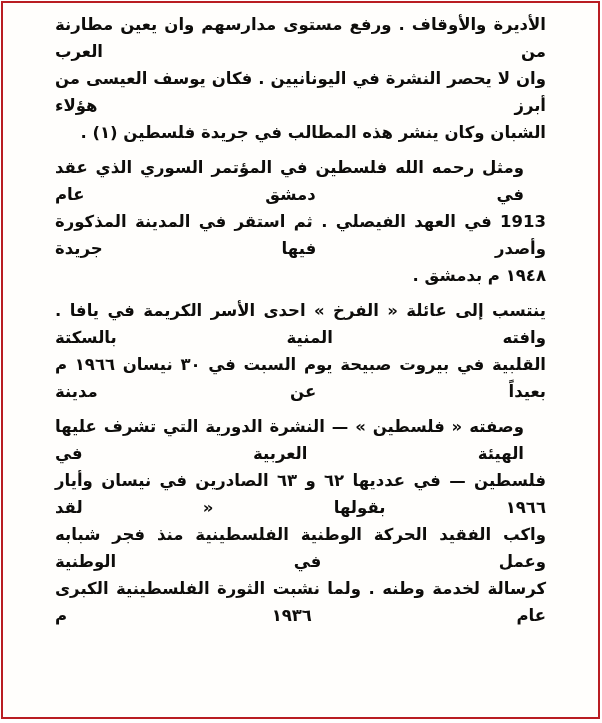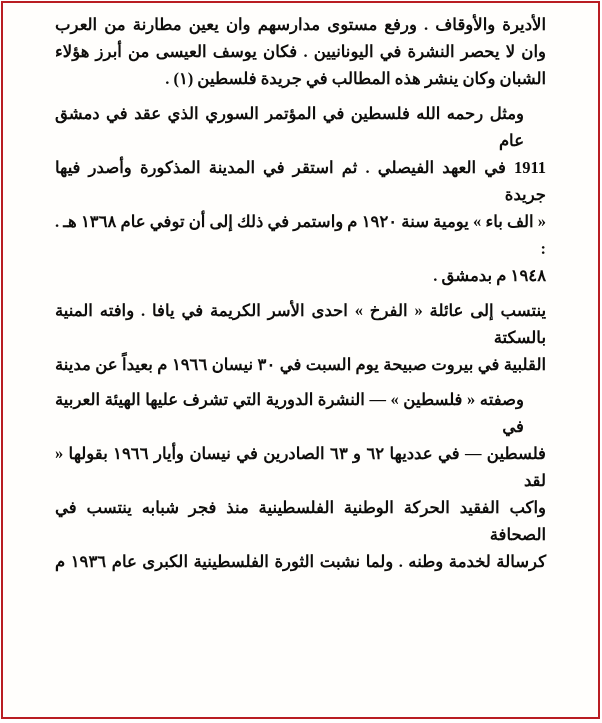--- a/index.html
+++ b/index.html
@@ -22,21 +22,21 @@
     box-sizing: content-box;
   }
   .text-block {
     direction: rtl;
     padding: 8px 52px 0 52px;
     color: #0e0d0b;
     font-weight: 700;
     font-size: 16.5px;
     line-height: 27px;
   }
-  .para { margin: 0 0 8px 0; font-family: Liberation Serif, serif; }
+  .para { margin: 0 0 8px 0; }
   .line {
     text-align: justify;
     text-align-last: justify;
     white-space: normal;
   }
   .line.last {
     text-align-last: right;
   }
   .line.indent { padding-right: 22px; margin-top: 8px; }
 </style>
@@ -48,33 +48,32 @@
   <div class="text-block">
 
     <div class="para">
       <div class="line">الأديرة والأوقاف . ورفع مستوى مدارسهم وان يعين مطارنة من العرب</div>
       <div class="line">وان لا يحصر النشرة في اليونانيين . فكان يوسف العيسى من أبرز هؤلاء</div>
       <div class="line last">الشبان وكان ينشر هذه المطالب في جريدة فلسطين (١) .</div>
     </div>
 
     <div class="para">
       <div class="line indent">ومثل رحمه الله فلسطين في المؤتمر السوري الذي عقد في دمشق عام</div>
-      <div class="line">1911 في العهد الفيصلي . ثم استقر في المدينة المذكورة وأصدر فيها جريدة</div>
-      <div class="line">« الف باء » يومية سنة ١٩٢٠ م واستمر في ذلك إلى أن توفي عام ١٣٦٨ هـ . :</div>
+      <div class="line">1913 في العهد الفيصلي . ثم استقر في المدينة المذكورة وأصدر فيها جريدة</div>
       <div class="line last">١٩٤٨ م بدمشق .</div>
     </div>
 
     <div class="para">
       <div class="line">ينتسب إلى عائلة « الفرخ » احدى الأسر الكريمة في يافا . وافته المنية بالسكتة</div>
       <div class="line">القلبية في بيروت صبيحة يوم السبت في ٣٠ نيسان ١٩٦٦ م بعيداً عن مدينة</div>
     </div>
 
     <div class="para">
       <div class="line indent">وصفته « فلسطين » — النشرة الدورية التي تشرف عليها الهيئة العربية في</div>
       <div class="line">فلسطين — في عدديها ٦٢ و ٦٣ الصادرين في نيسان وأيار ١٩٦٦ بقولها « لقد</div>
-      <div class="line">واكب الفقيد الحركة الوطنية الفلسطينية منذ فجر شبابه ينتسب في الصحافة</div>
+      <div class="line">واكب الفقيد الحركة الوطنية الفلسطينية منذ فجر شبابه وعمل في الوطنية</div>
       <div class="line">كرسالة لخدمة وطنه . ولما نشبت الثورة الفلسطينية الكبرى عام ١٩٣٦ م</div>
 
     </div>
 
   </div>
 
 </div>
 
 </body></html>

